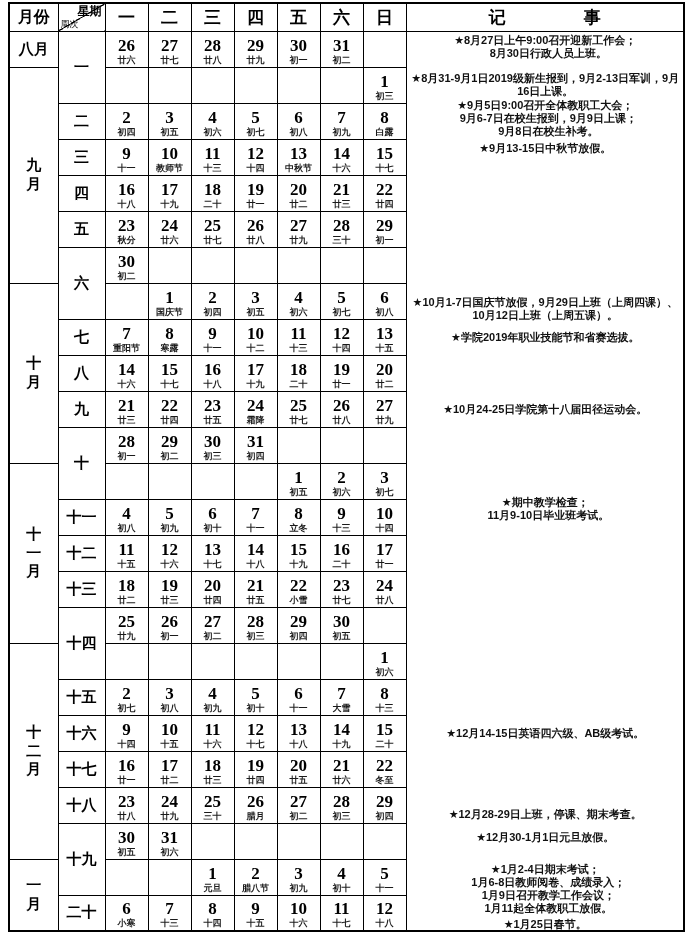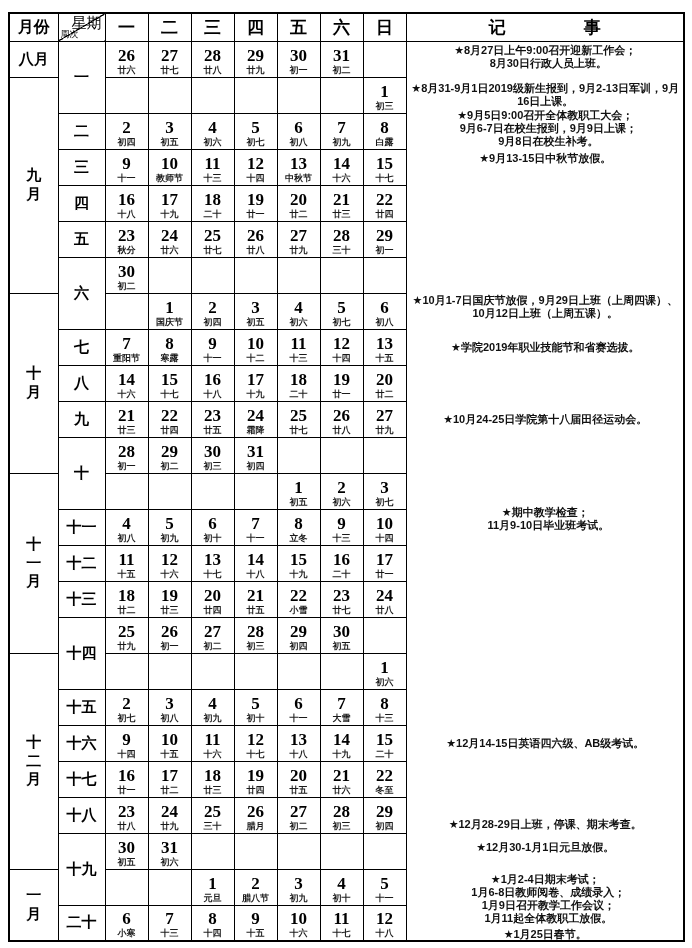--- a/index.html
+++ b/index.html
@@ -1,29 +1,29 @@
 <!DOCTYPE html>
 <html><head>
 <meta charset="utf-8">
 <style>
   html,body{margin:0;padding:0;background:#ffffff;}
   body{width:692px;height:948px;font-family:"Liberation Sans","DejaVu Sans",sans-serif;color:#000;}
-  .page{padding:12px 0 0 8px;}
+  .page{padding:2px 0 0 8px;}
   table.cal{border-collapse:collapse;table-layout:fixed;border:2px solid #000;}
   table.cal th, table.cal td{border:1px solid #000;padding:0;vertical-align:middle;text-align:center;overflow:hidden;}
   tr.hdr{height:28px;}
   tr.cal-row{height:36px;}
   th.month-hdr{font-size:16px;font-weight:bold;}
   th.day-hdr{font-size:17px;font-weight:bold;}
   th.notes-hdr{font-size:17px;font-weight:bold;}
   .notes-hdr-inner{display:flex;justify-content:center;gap:78px;}
   
   th.corner{position:relative;
     background:linear-gradient(to bottom right,transparent calc(50% - 0.6px),#000 calc(50% - 0.6px),#000 calc(50% + 0.6px),transparent calc(50% + 0.6px));}
-  .corner-top{position:absolute;top:1px;right:3px;font-size:15px;font-weight:normal;line-height:1;}
+  .corner-top{position:absolute;top:1px;right:3px;font-size:12px;font-weight:bold;line-height:1;}
   .corner-bottom{position:absolute;bottom:2px;left:2px;font-size:9px;font-weight:normal;line-height:1;}
   
   td.month-cell{font-size:15px;font-weight:bold;line-height:1.25;font-family:Liberation Serif, serif;}
   td.month-cell.vert{white-space:pre-line;}
   td.week-cell{font-size:15px;font-weight:bold;}
   
   td.day-cell{vertical-align:top;}
   .d-num{font-family:"Liberation Serif","DejaVu Serif",serif;font-weight:bold;font-size:17px;line-height:19px;padding-top:2px;}
   .d-lunar{font-size:9px;line-height:10px;color:#1a1a1a;font-weight:bold;letter-spacing:0px;}
   
@@ -99,21 +99,21 @@
           </td>
           <td class="day-cell"></td>
           <td class="notes-cell" rowspan="25">
             <div class="note" style="top: 2px;">★8月27日上午9:00召开迎新工作会；
   8月30日行政人员上班。</div>
             <div class="note" style="top: 40px;">★8月31-9月1日2019级新生报到，9月2-13日军训，9月16日上课。</div>
             <div class="note" style="top: 67px;">★9月5日9:00召开全体教职工大会；
   9月6-7日在校生报到，9月9日上课；
   9月8日在校生补考。</div>
             <div class="note" style="top: 110px;">★9月13-15日中秋节放假。</div>
-            <div class="note" style="top: 252px;">★10月1-7日国庆节放假，9月29日上班（上周四课）、10月12日上班（上周五课）。</div>
+            <div class="note" style="top: 264px;">★10月1-7日国庆节放假，9月29日上班（上周四课）、10月12日上班（上周五课）。</div>
             <div class="note" style="top: 299px;">★学院2019年职业技能节和省赛选拔。</div>
             <div class="note" style="top: 371px;">★10月24-25日学院第十八届田径运动会。</div>
             <div class="note" style="top: 464px;">★期中教学检查；
   11月9-10日毕业班考试。</div>
             <div class="note" style="top: 695px;">★12月14-15日英语四六级、AB级考试。</div>
             <div class="note" style="top: 776px;">★12月28-29日上班，停课、期末考查。</div>
             <div class="note" style="top: 799px;">★12月30-1月1日元旦放假。</div>
             <div class="note" style="top: 831px;">★1月2-4日期末考试；
   1月6-8日教师阅卷、成绩录入；
   1月9日召开教学工作会议；

